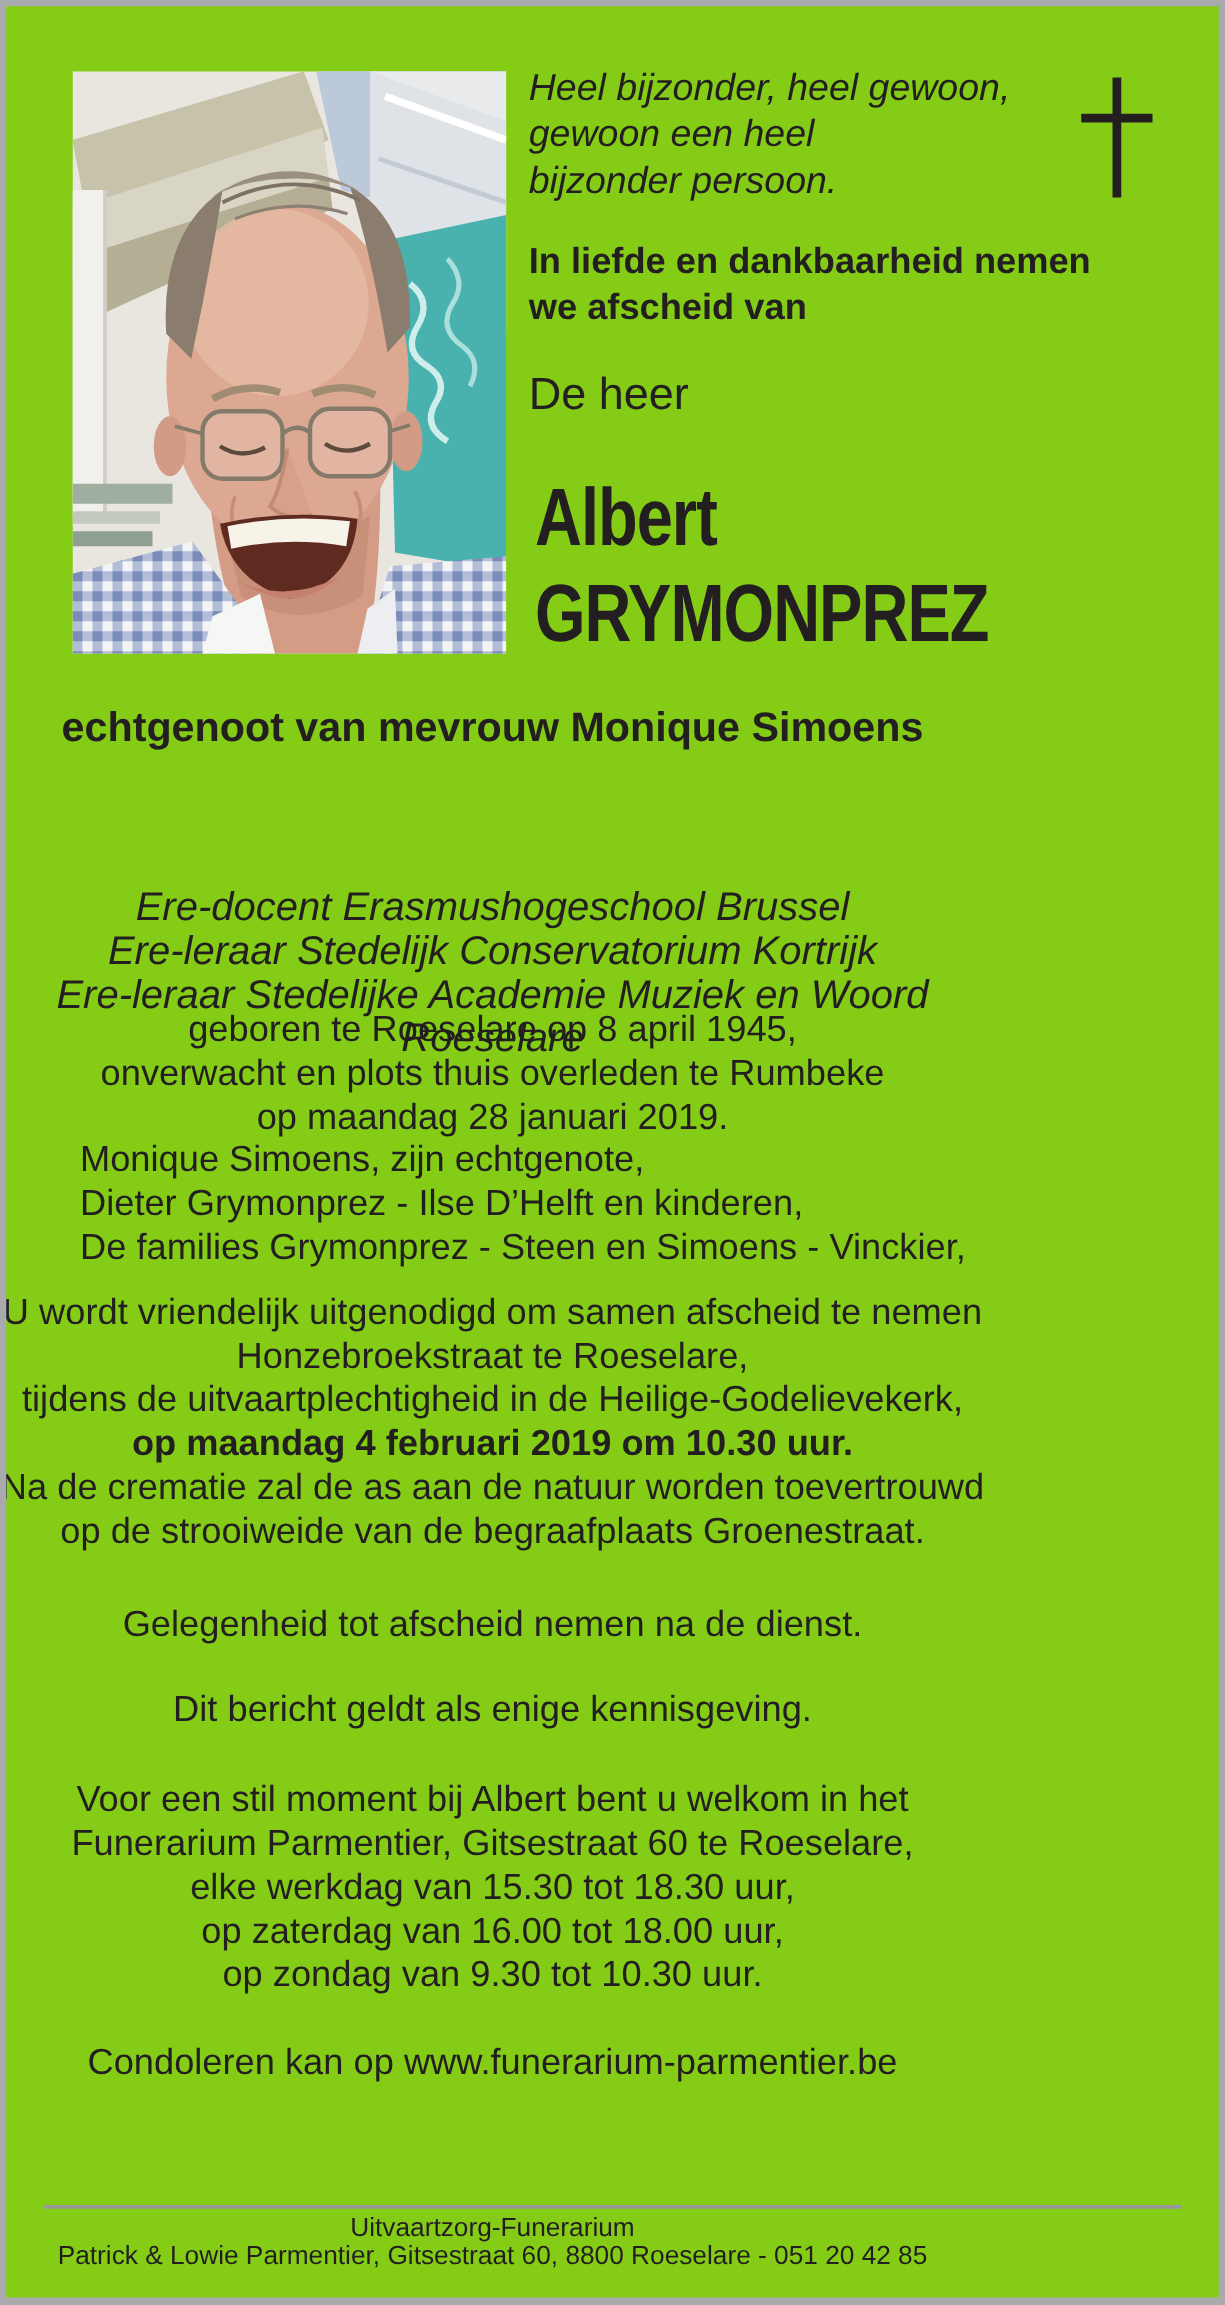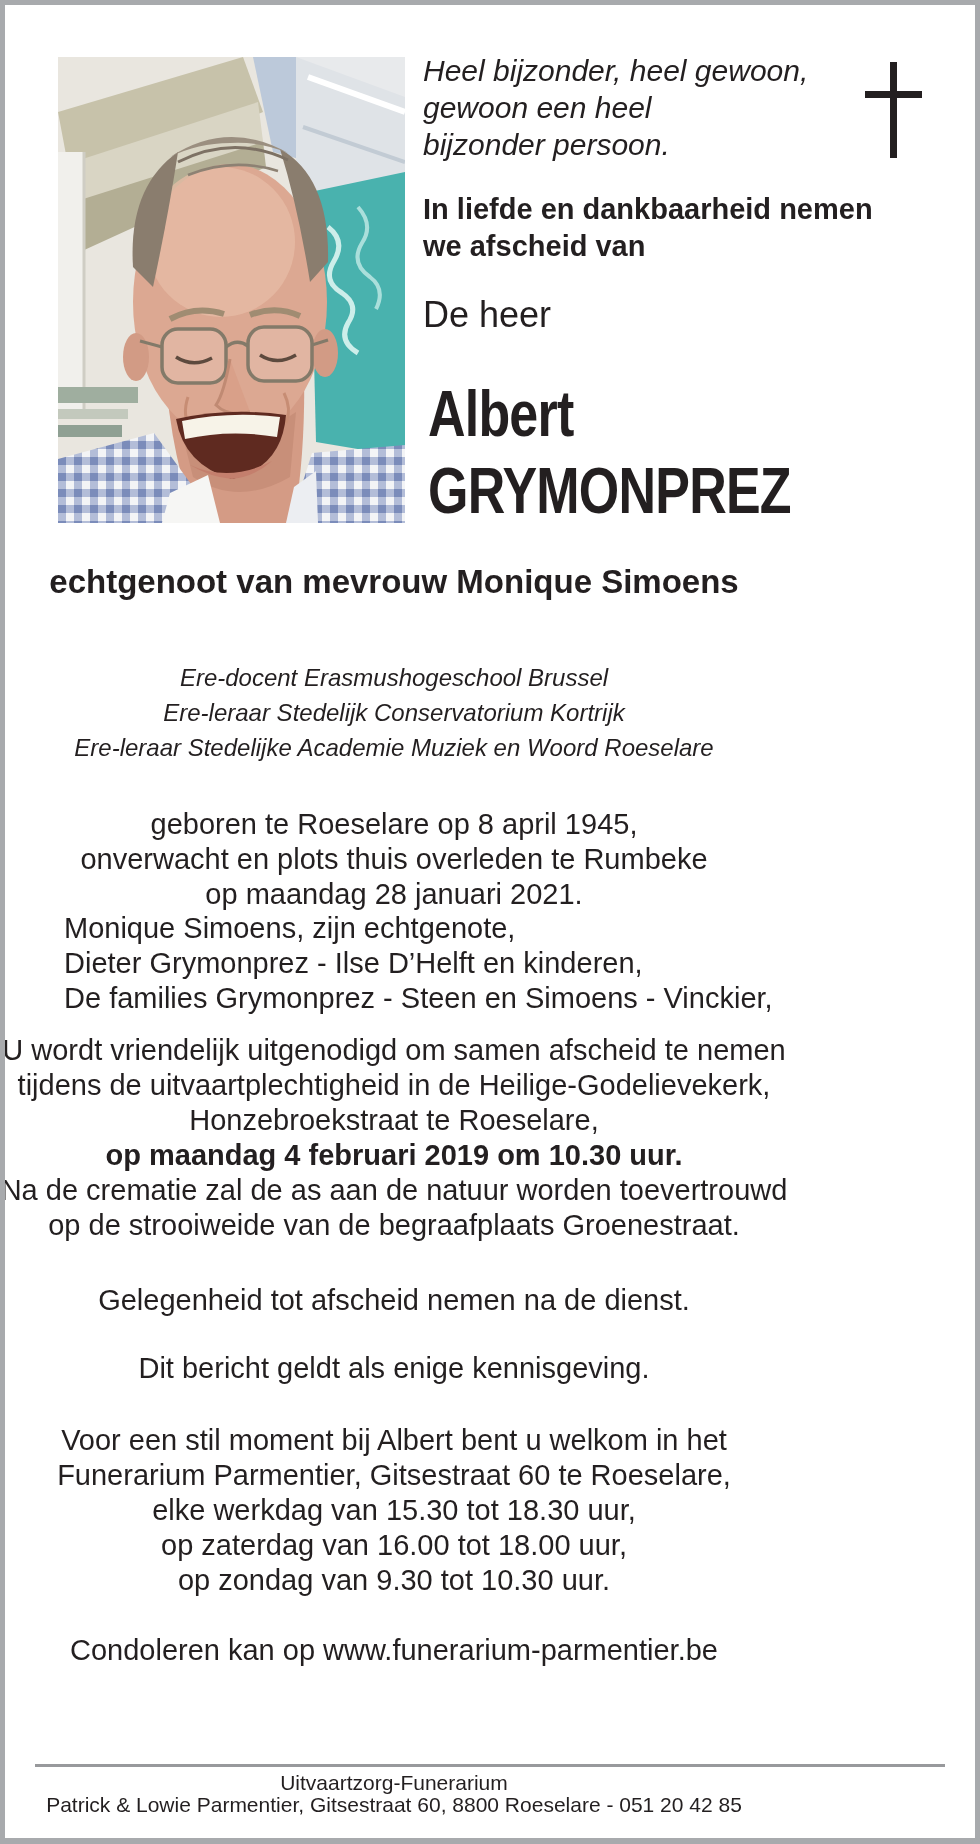--- a/index.html
+++ b/index.html
@@ -1,40 +1,40 @@
 <!DOCTYPE html>
 <html><head>
 <meta charset="utf-8">
 <style>
   html,body{margin:0;padding:0;background:#c8c8c8;}
   .page{
     position:relative;
     width:980px;height:1844px;
-    background:#ffffff;
+    background:#84cc16;
     font-family:"Liberation Sans", sans-serif;
     color:#231f20;
     margin:0 auto;
     overflow:hidden;
   }
   .frame{
     position:absolute;inset:0;
     border:5px solid #a8aaad;
     border-bottom-width:6px;
     pointer-events:none;
   }
   .abs{position:absolute;}
   .ctr{left:0;width:788px;text-align:center;}
   .body{font-size:29px;line-height:35px;}
   .quote{font-size:30px;line-height:37px;font-style:italic;}
   .intro{font-size:29px;line-height:37px;}
   .salut{font-size:36px;line-height:40px;}
   .bigname{font-size:65px;line-height:77px;font-weight:bold;white-space:nowrap;}
   .bigname .cond{display:inline-block;transform:scaleX(0.80);transform-origin:left center;letter-spacing:-1px;}
   .spouse{font-size:33px;font-weight:bold;}
-  .hon{font-size:24px;line-height:35px;font-style:italic;}
+  .hon{font-size:32px;line-height:35px;font-style:italic;margin-top:48px;}
   .footer{font-size:21px;line-height:22px;}
   .line{display:block;}
   .bold{font-weight:bold;}
   .rule{position:absolute;background:#98999c;height:3px;}
   .crossv{position:absolute;background:#231f20;}
 </style>
 </head>
 <body>
 
 <div class="page">
@@ -143,33 +143,33 @@
 
   <div class="abs ctr hon" style="top:660px;">
     <span class="line">Ere-docent Erasmushogeschool Brussel</span>
     <span class="line">Ere-leraar Stedelijk Conservatorium Kortrijk</span>
     <span class="line">Ere-leraar Stedelijke Academie Muziek en Woord Roeselare</span>
   </div>
 
   <div class="abs ctr body" style="top:781px;margin-top:26px;">
     <span class="line">geboren te Roeselare op 8 april 1945,</span>
     <span class="line">onverwacht en plots thuis overleden te Rumbeke</span>
-    <span class="line">op maandag 28 januari 2021.</span>
+    <span class="line">op maandag 28 januari 2019.</span>
   </div>
 
   <div class="abs body" style="left:64px;top:911px;">
     <span class="line">Monique Simoens, zijn echtgenote,</span>
     <span class="line">Dieter Grymonprez - Ilse D’Helft en kinderen,</span>
     <span class="line">De families Grymonprez - Steen en Simoens - Vinckier,</span>
   </div>
 
   <div class="abs ctr body" style="top:1033px;">
     <span class="line">U wordt vriendelijk uitgenodigd om samen afscheid te nemen</span>
+    <span class="line">Honzebroekstraat te Roeselare,</span>
     <span class="line">tijdens de uitvaartplechtigheid in de Heilige-Godelievekerk,</span>
-    <span class="line">Honzebroekstraat te Roeselare,</span>
     <span class="line bold">op maandag 4 februari 2019 om 10.30 uur.</span>
     <span class="line">Na de crematie zal de as aan de natuur worden toevertrouwd</span>
     <span class="line">op de strooiweide van de begraafplaats Groenestraat.</span>
   </div>
 
   <div class="abs ctr body" style="top:1283px;">Gelegenheid tot afscheid nemen na de dienst.</div>
 
   <div class="abs ctr body" style="top:1351px;">Dit bericht geldt als enige kennisgeving.</div>
 
   <div class="abs ctr body" style="top:1423px;">

